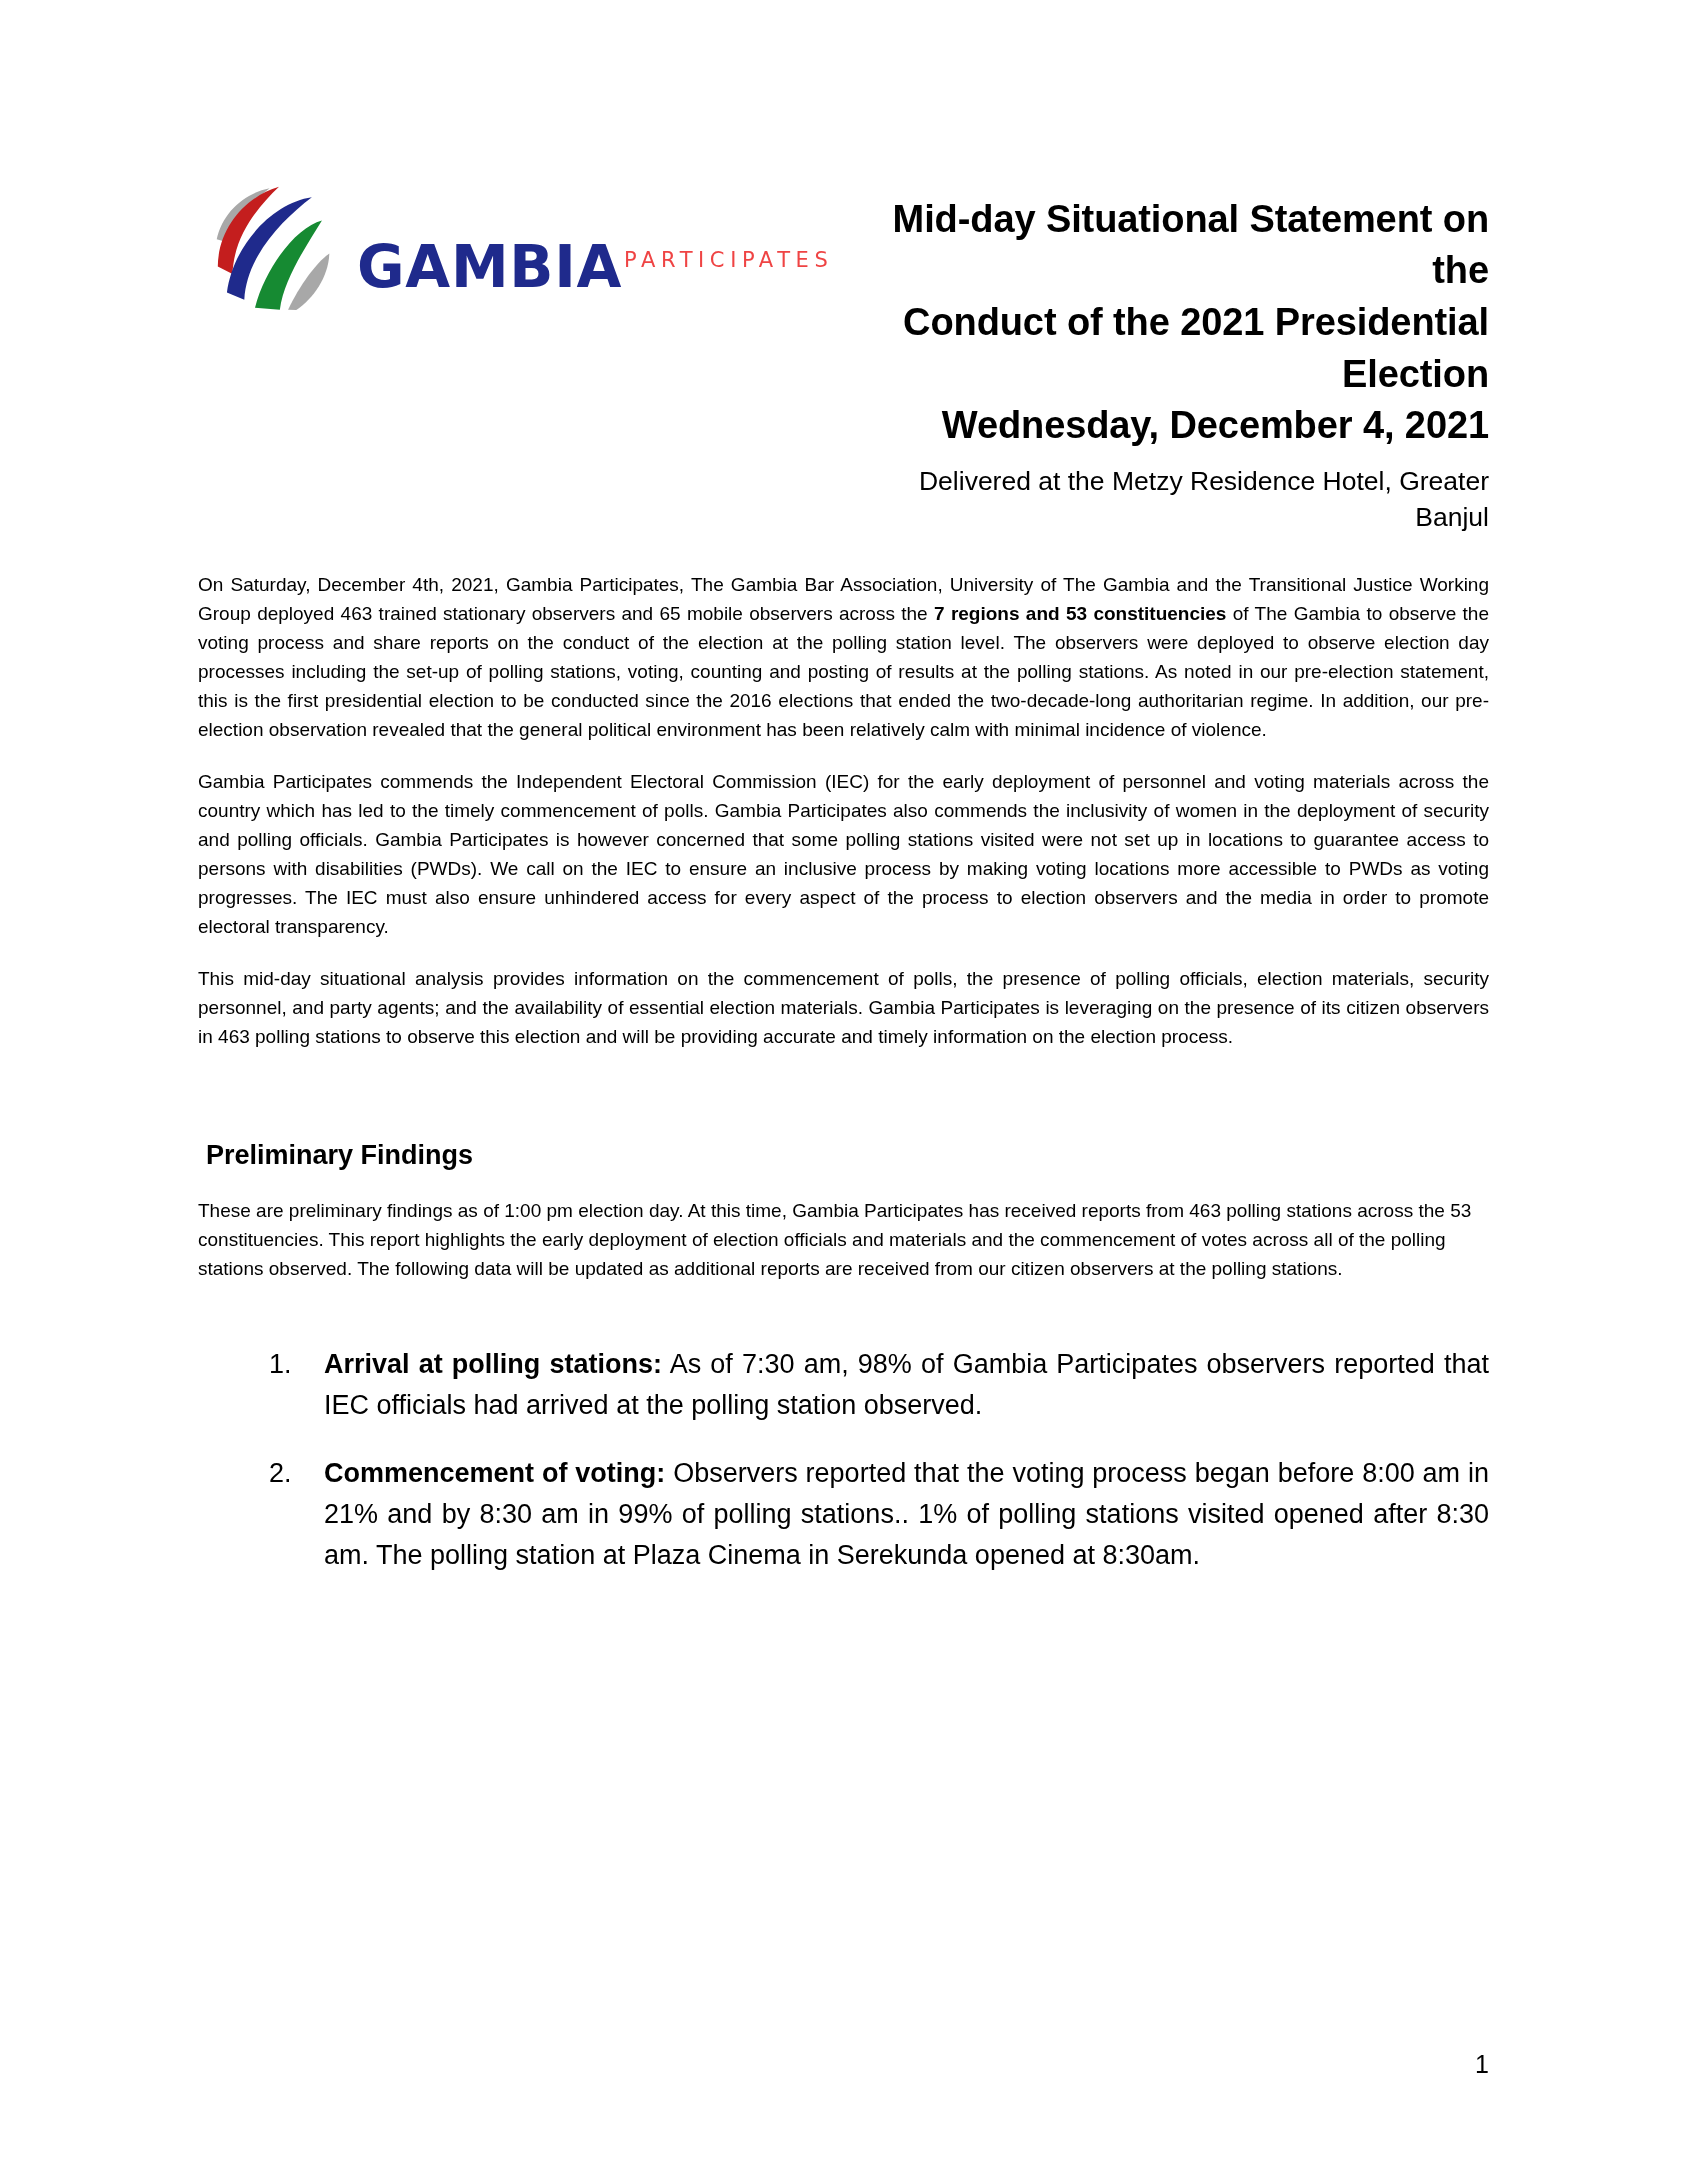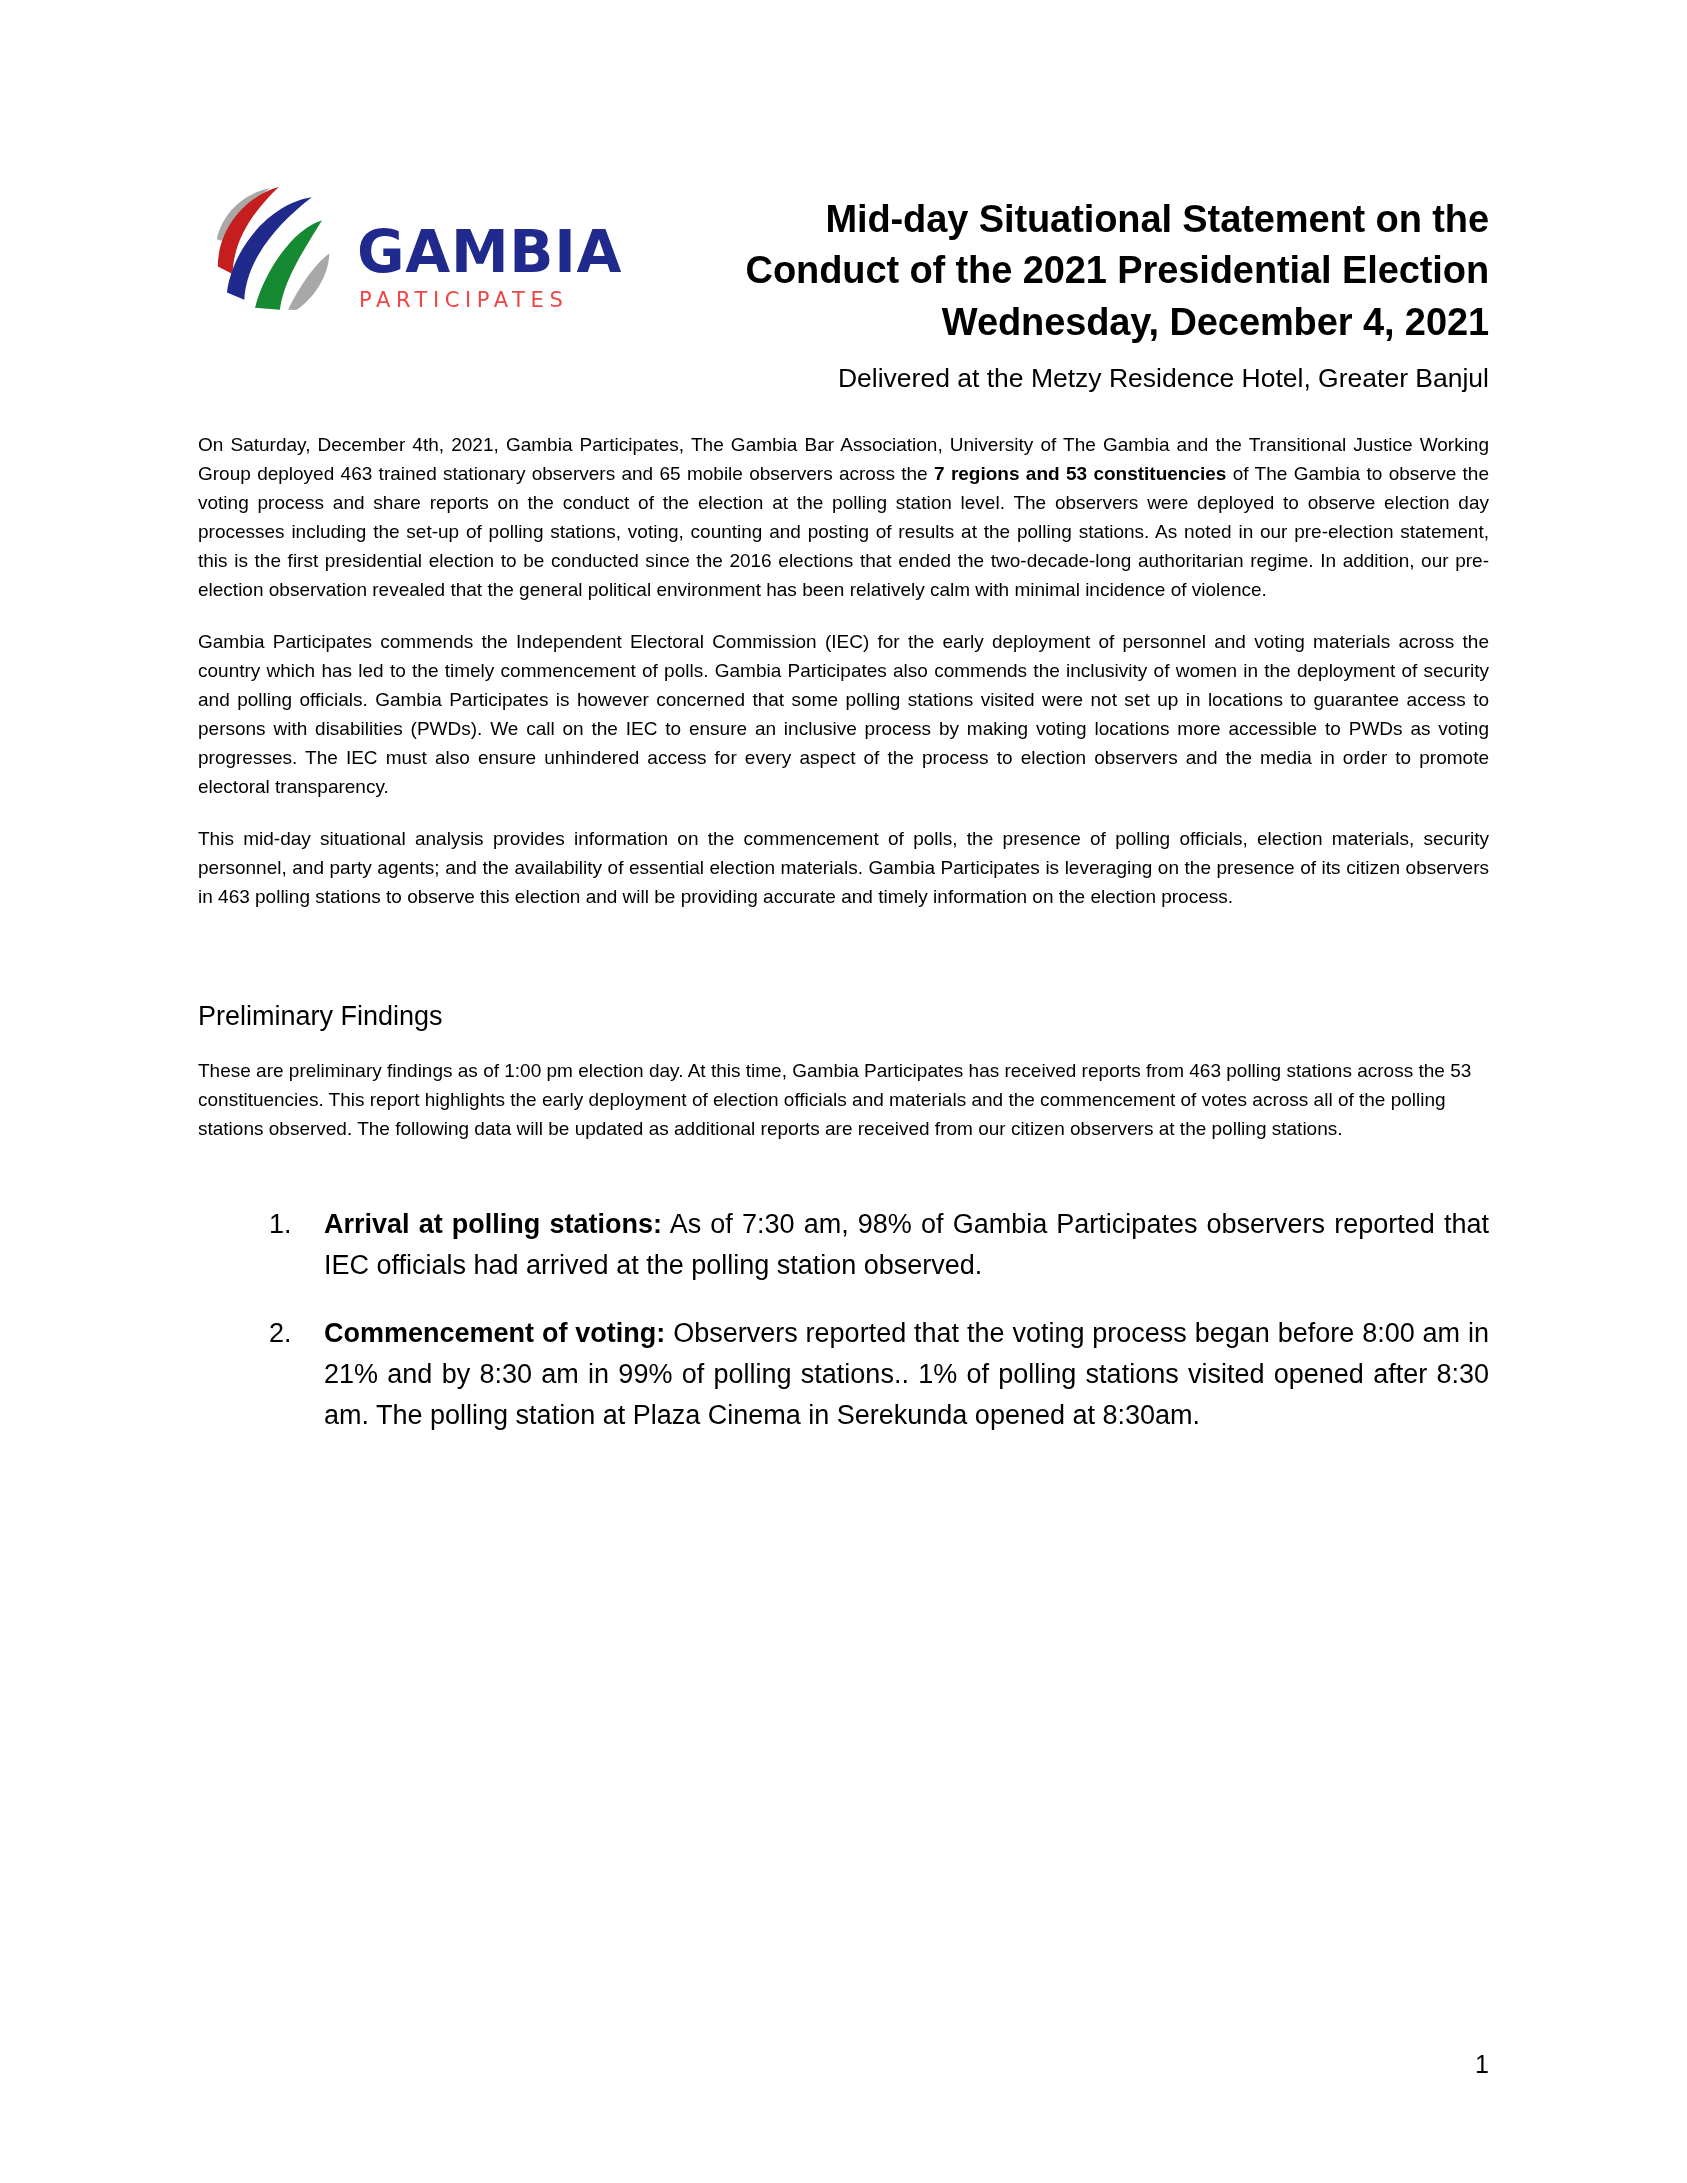--- a/index.html
+++ b/index.html
@@ -36,21 +36,21 @@
     flex: 0 0 auto;
     padding-top: 4px;
   }
   .logo-mark {
     width: 142px;
     height: 136px;
     flex: 0 0 auto;
   }
   .logo-words {
     display: flex;
-    flex-direction: column;
+    flex-direction: row;
     justify-content: center;
     line-height: 1;
     margin-top: 42px;
   }
   .logo-gambia {
     font-family: "DejaVu Sans", sans-serif;
     font-weight: 700;
     font-size: 58px;
     letter-spacing: 0.7px;
     color: #1f2a8c;
@@ -91,23 +91,23 @@
     line-height: 1.53;
     text-align: justify;
     text-justify: inter-word;
     margin: 0 0 22.5px 0;
   }
   .body-text.left {
     text-align: left;
   }
   .section-heading {
     font-size: 27px;
-    font-weight: normal;
+    font-weight: bold;
     line-height: 1.5;
-    margin: 45px 0 20px 0;
+    margin: 45px 0 20px 8px;
   }
   .spacer-sm { height: 17px; }
   .spacer-md { height: 38px; }
 
   
   .findings-list {
     margin: 0;
     padding: 0;
     list-style: none;
   }

